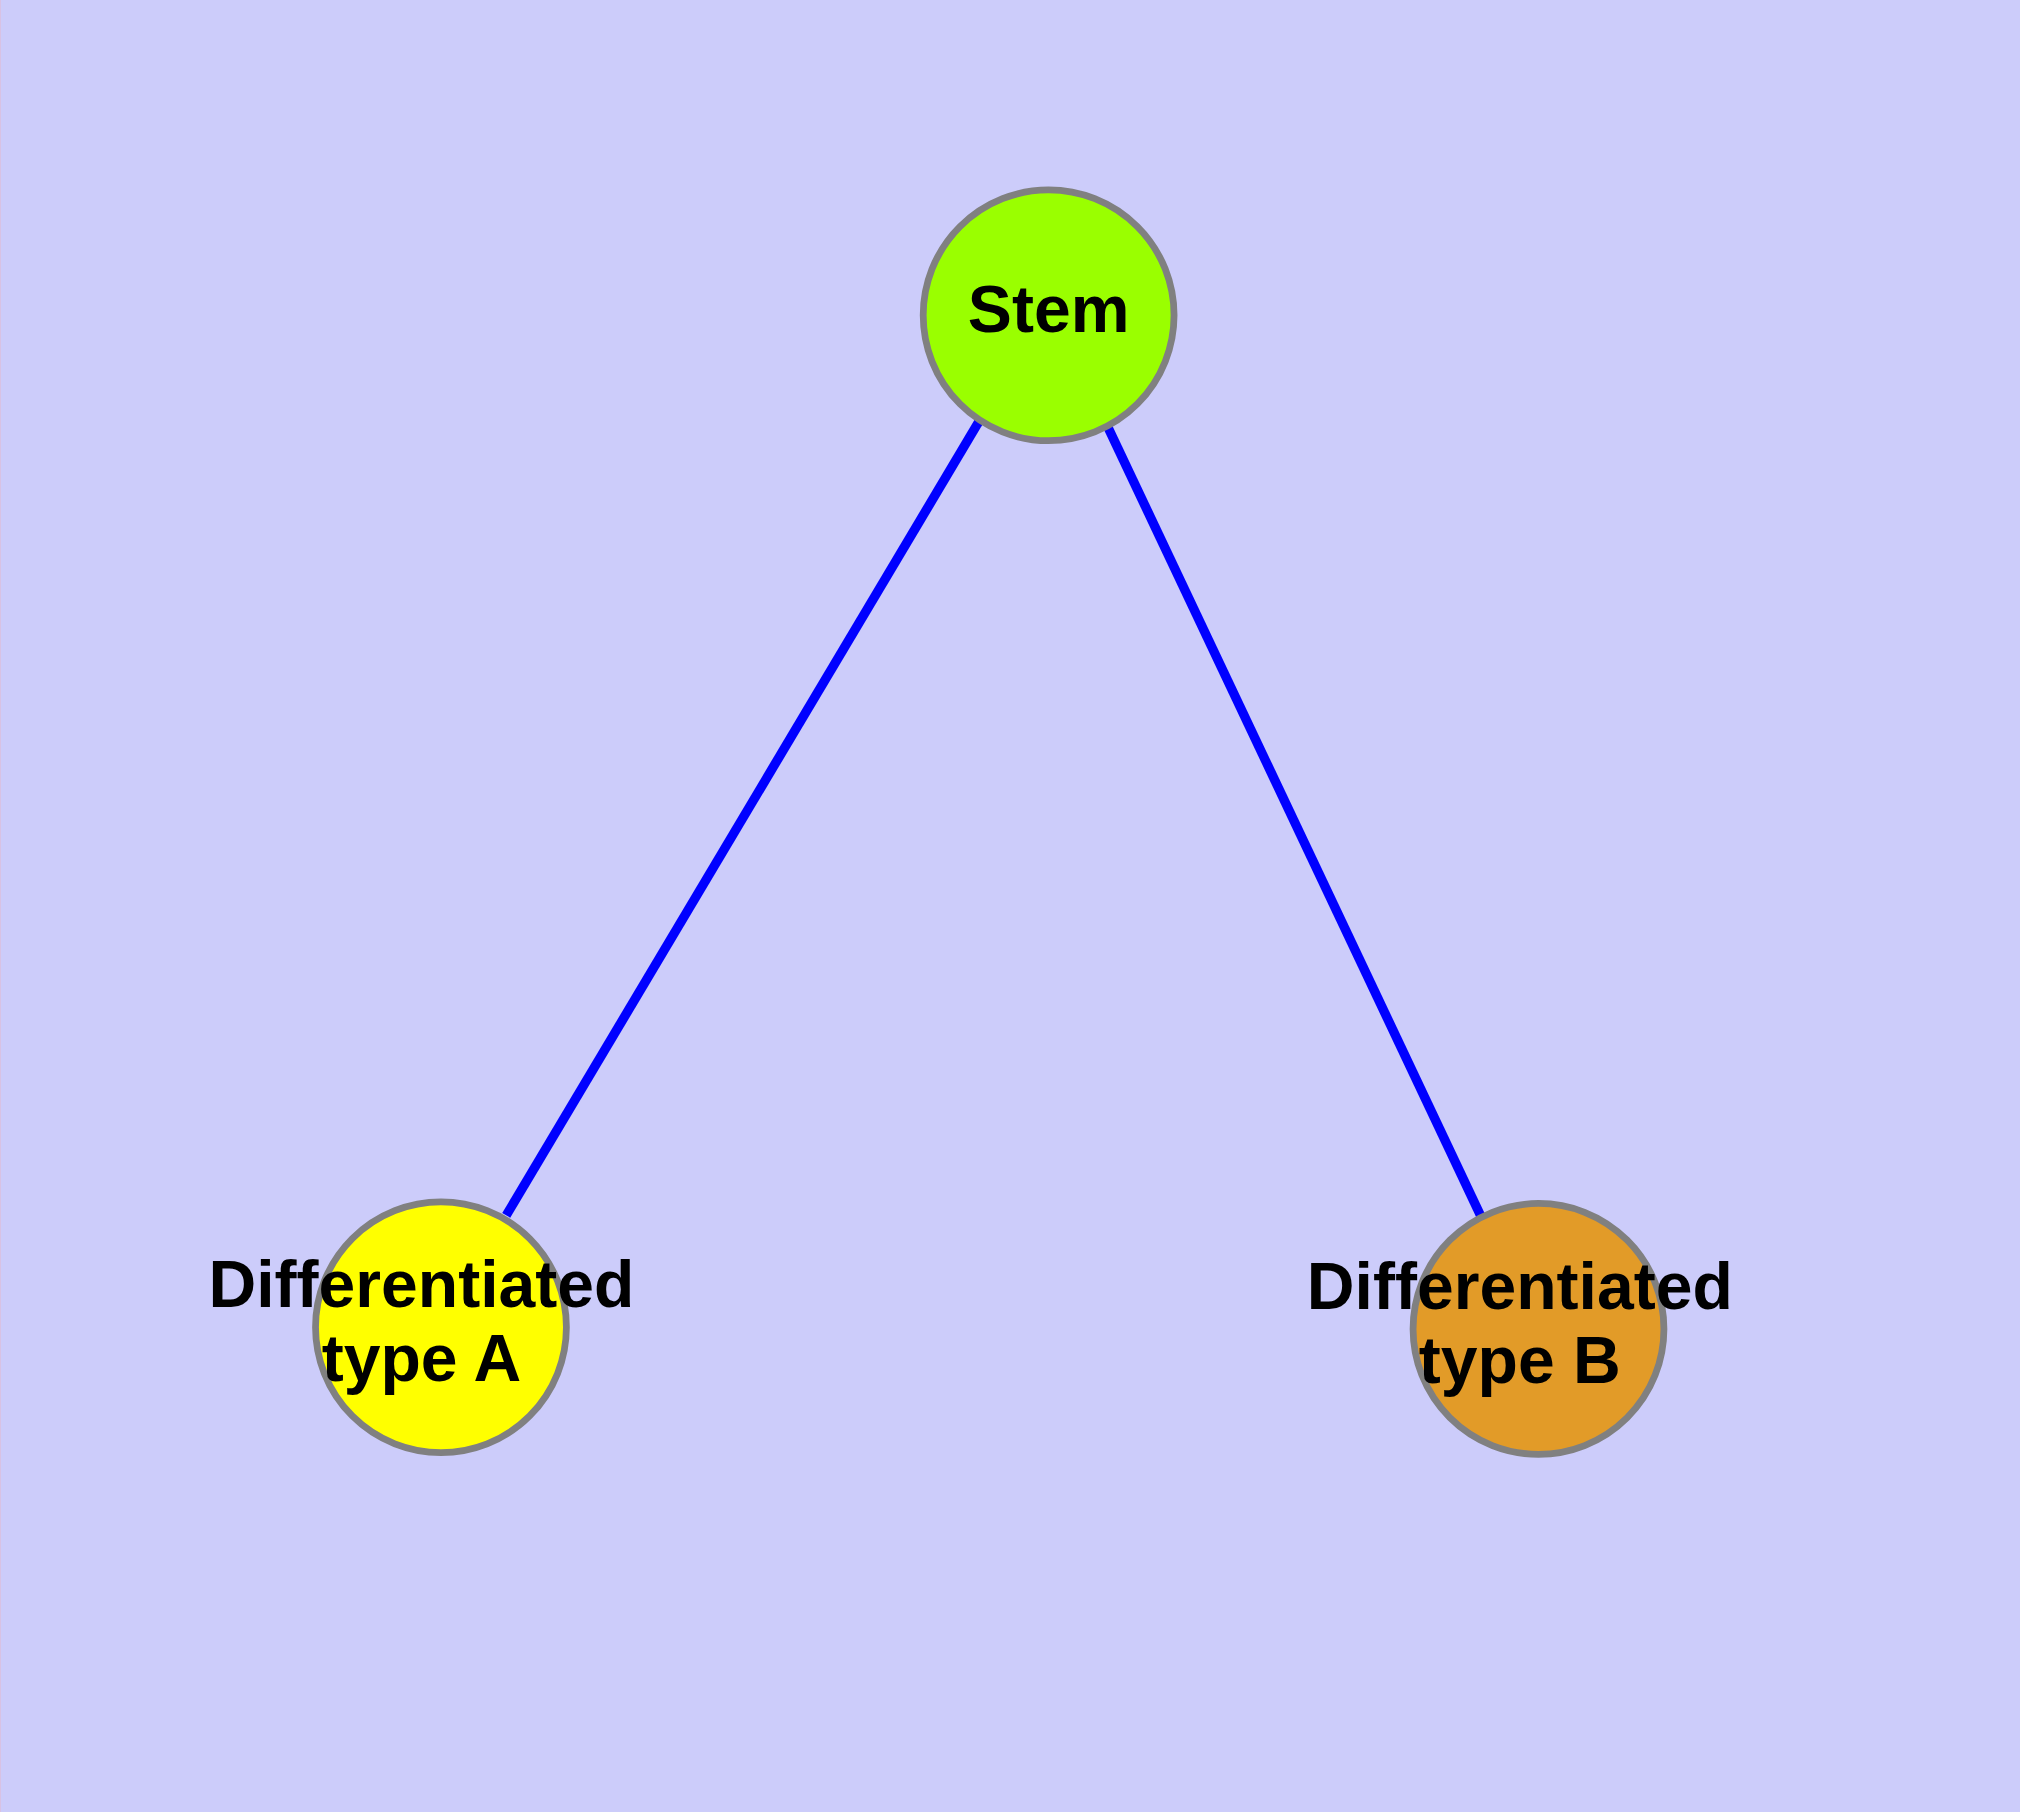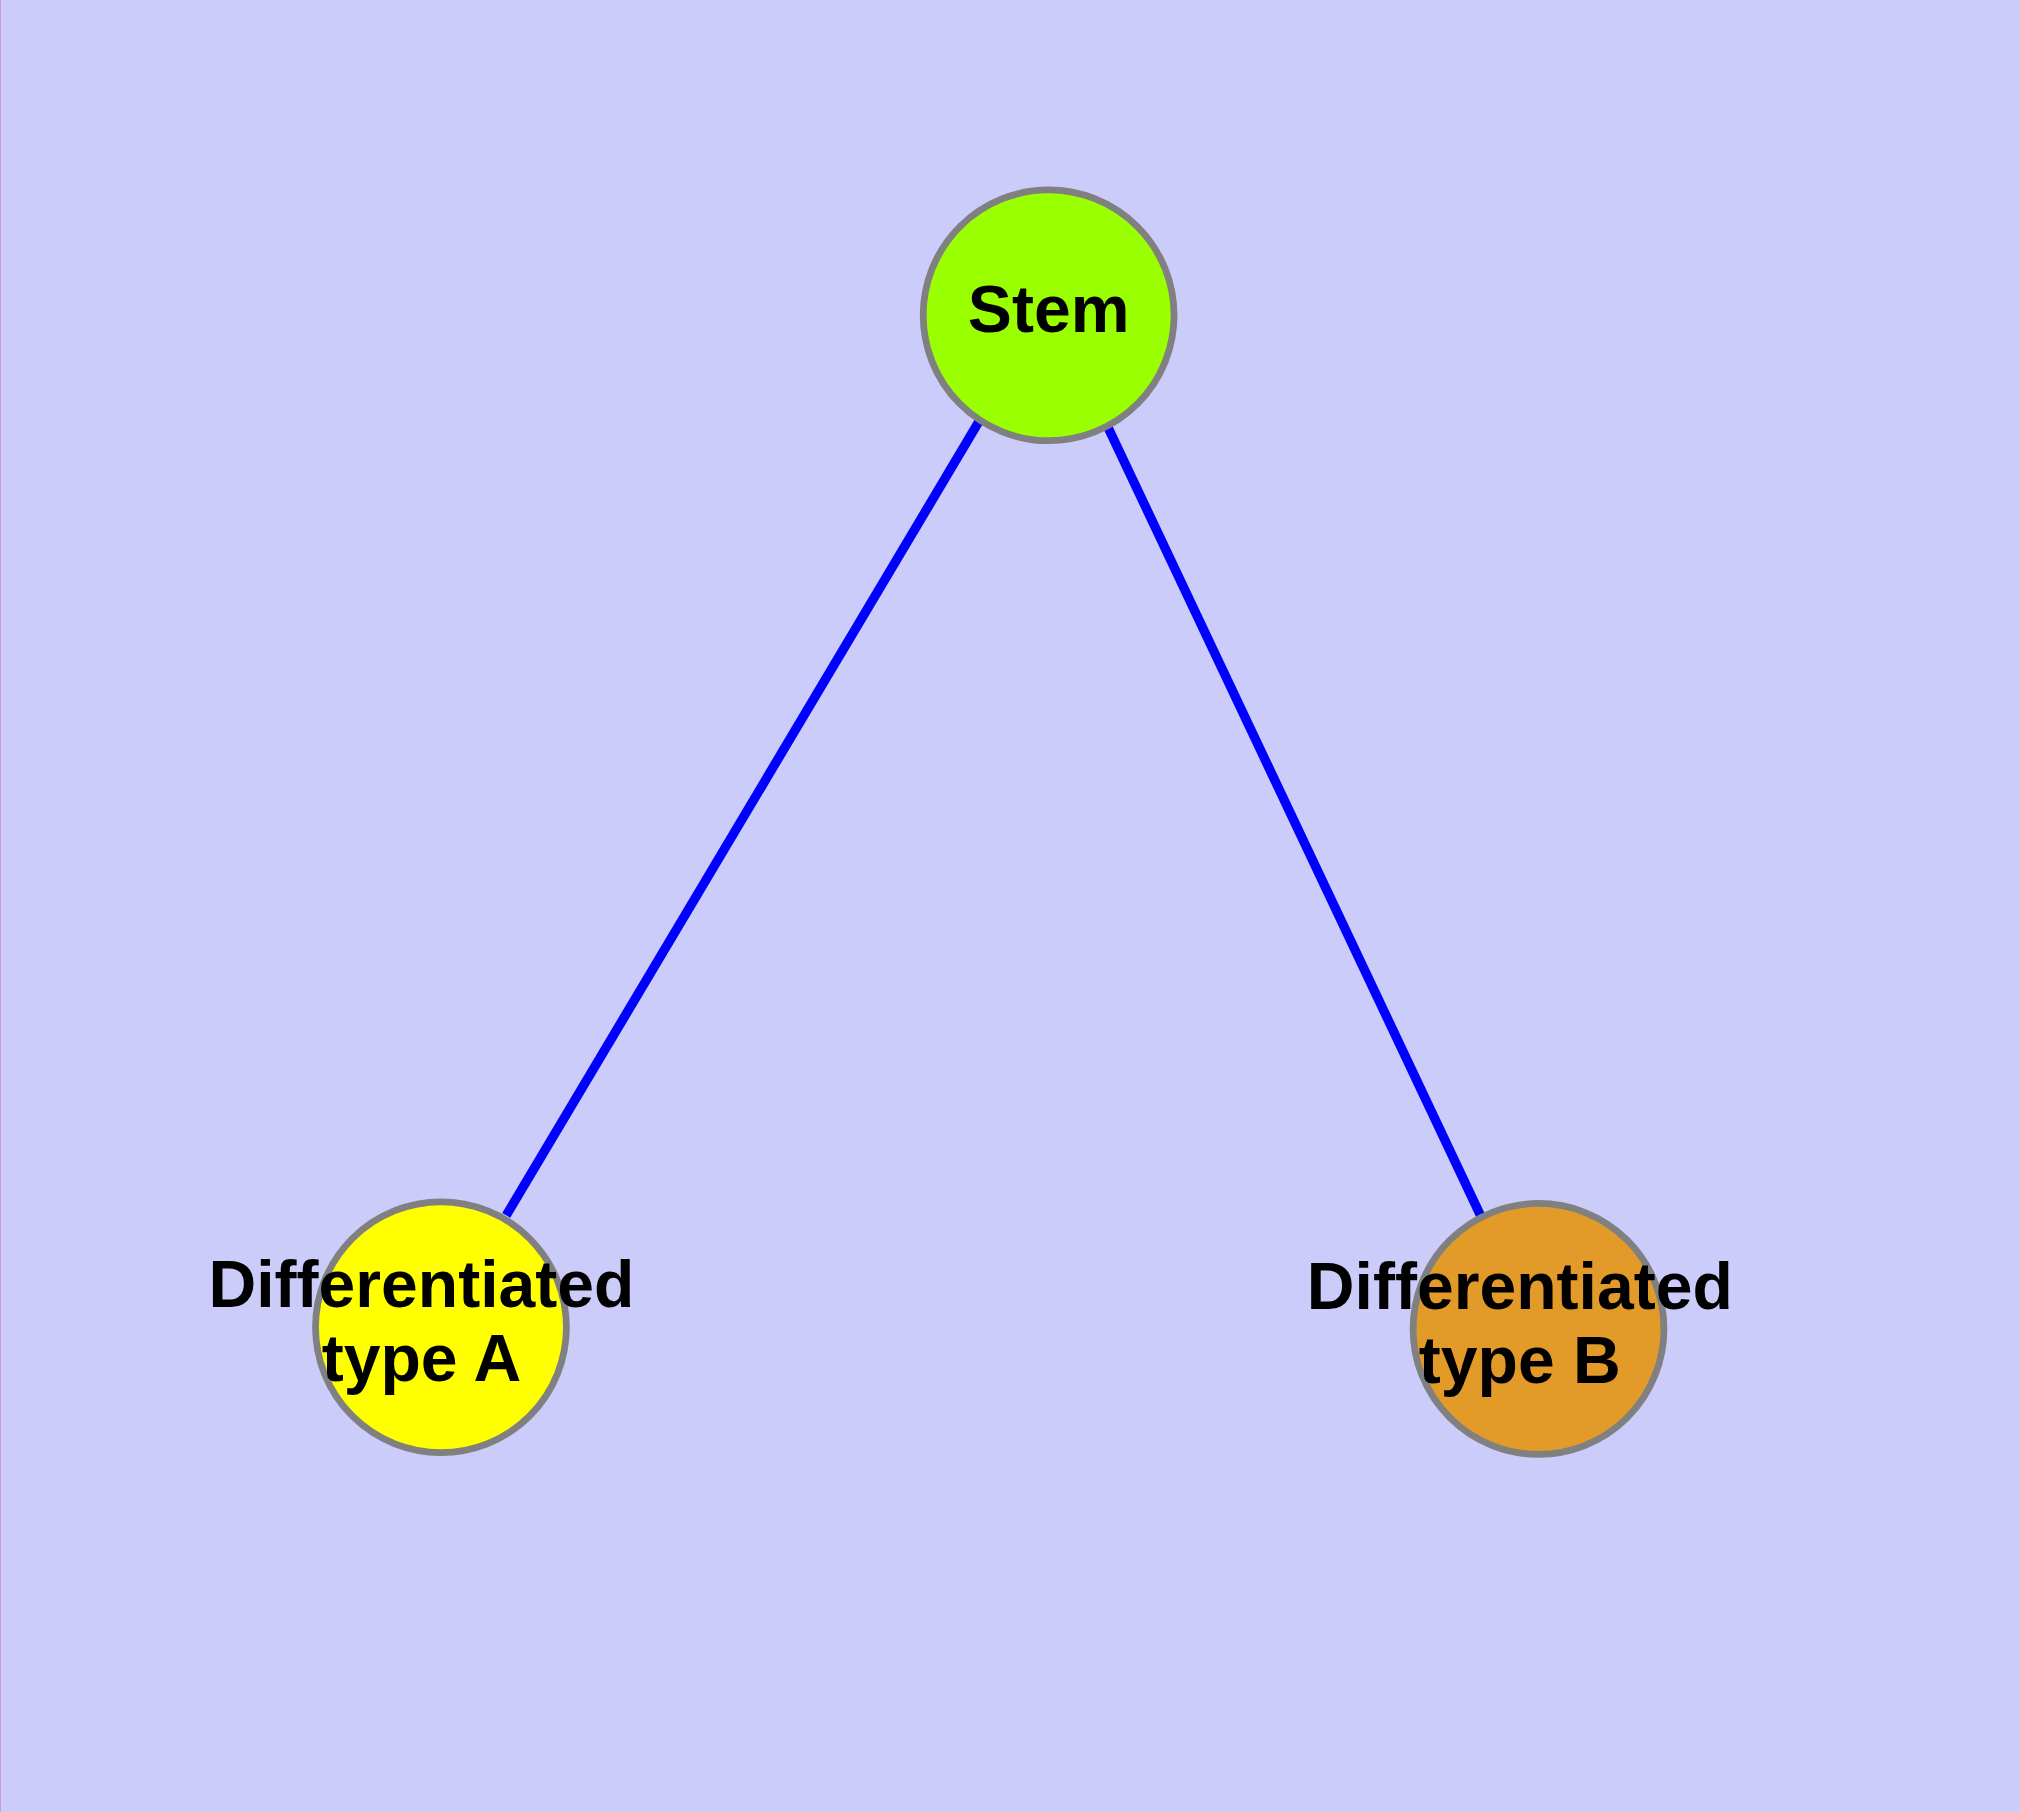--- a/index.html
+++ b/index.html
@@ -4,21 +4,21 @@
 <style>
   html, body {
     margin: 0;
     padding: 0;
     background: #ccccfa;
   }
   #canvas {
     position: relative;
     width: 2020px;
     height: 1812px;
-    background: #be185d;
+    background: #fca5a5;
     overflow: hidden;
     font-family: "Liberation Sans", sans-serif;
   }
   #graph-svg {
     position: absolute;
     top: 0;
     left: 0;
     width: 2021px;
     height: 1812px;
     display: block;

